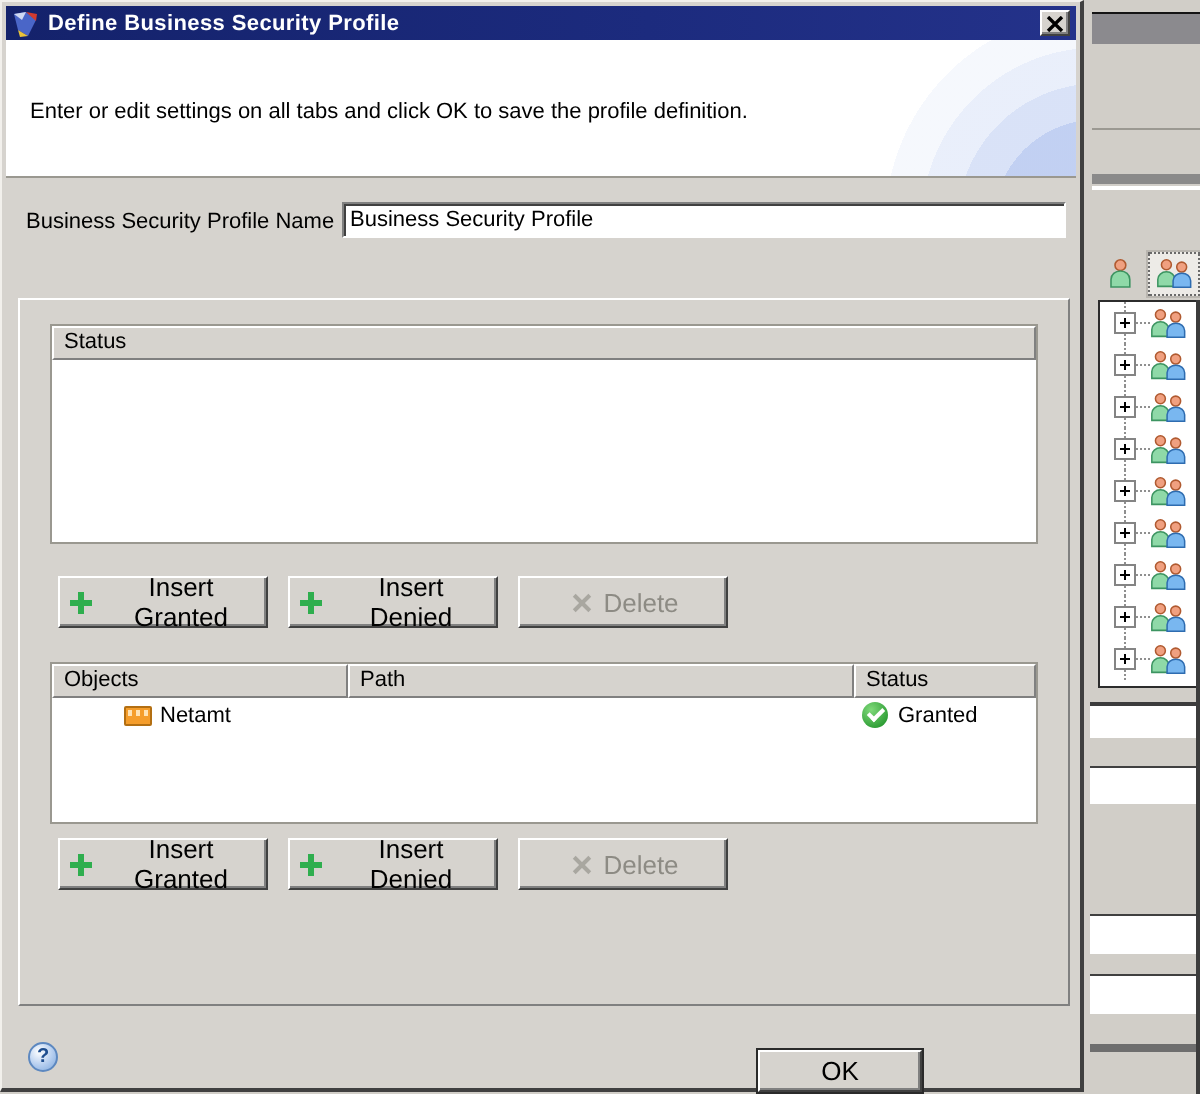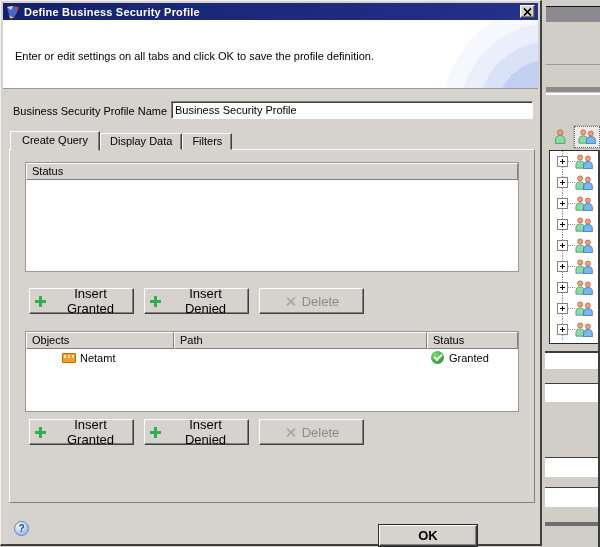--- a/index.html
+++ b/index.html
@@ -118,21 +118,21 @@
   .ic-granted{width:13px;height:13px;margin-right:5px;border-radius:50%;
               background:radial-gradient(circle at 35% 30%,#7fd97a,#2f9e36 75%);}
   .ic-granted::before{content:"";position:absolute;left:3px;top:3px;width:6px;height:3px;
                       border-left:2px solid #fff;border-bottom:2px solid #fff;transform:rotate(-45deg);}
 
   .footer-help{position:absolute;left:13px;top:520px;width:15px;height:15px;border-radius:50%;
                background:radial-gradient(circle at 35% 30%,#ffffff,#b4cdef 55%,#7fa8dc);
                border:1px solid #5d88c0;color:#1f4e8f;font-weight:bold;font-size:10px;
                text-align:center;line-height:13px;}
   .footer-help::after{content:"?";}
-  .btn.ok{position:absolute;left:378px;top:524px;width:98px;height:21px;box-shadow:inset -1px -1px 0 #808080,0 0 0 1px #2a2a2a;font-weight:bold;}
+  .btn.ok{position:absolute;left:378px;top:524px;width:82px;height:21px;box-shadow:inset -1px -1px 0 #808080,0 0 0 1px #2a2a2a;}
   .btn.cancel{position:absolute;left:464px;top:524px;width:72px;height:21px;}
 </style>
 </head>
 <body>
 
 <div class="stage">
 
   <div class="underlay">
     <div class="u-topband"></div>
     <div class="u-l1"></div>
@@ -296,28 +296,20 @@
       </span>
     </div>
 
     <div class="header">
       <div class="desc">Enter or edit settings on all tabs and click OK to save the profile definition.</div>
     </div>
 
     <label class="name-label">Business Security Profile Name</label>
     <input class="name-input" type="text" value="Business Security Profile" style="">
 
-    <div class="tabs">
-
-        <div class="tab active">Create Query</div>
-
-        <div class="tab inactive">Display Data</div>
-
-        <div class="tab inactive">Filters</div>
-      </div>
 
     <div class="panel">
 
       <div class="tbl t1">
         <div class="thead">
           <div class="th c-status">Status</div>
         </div>
         <div class="tbody">
           
         </div>

